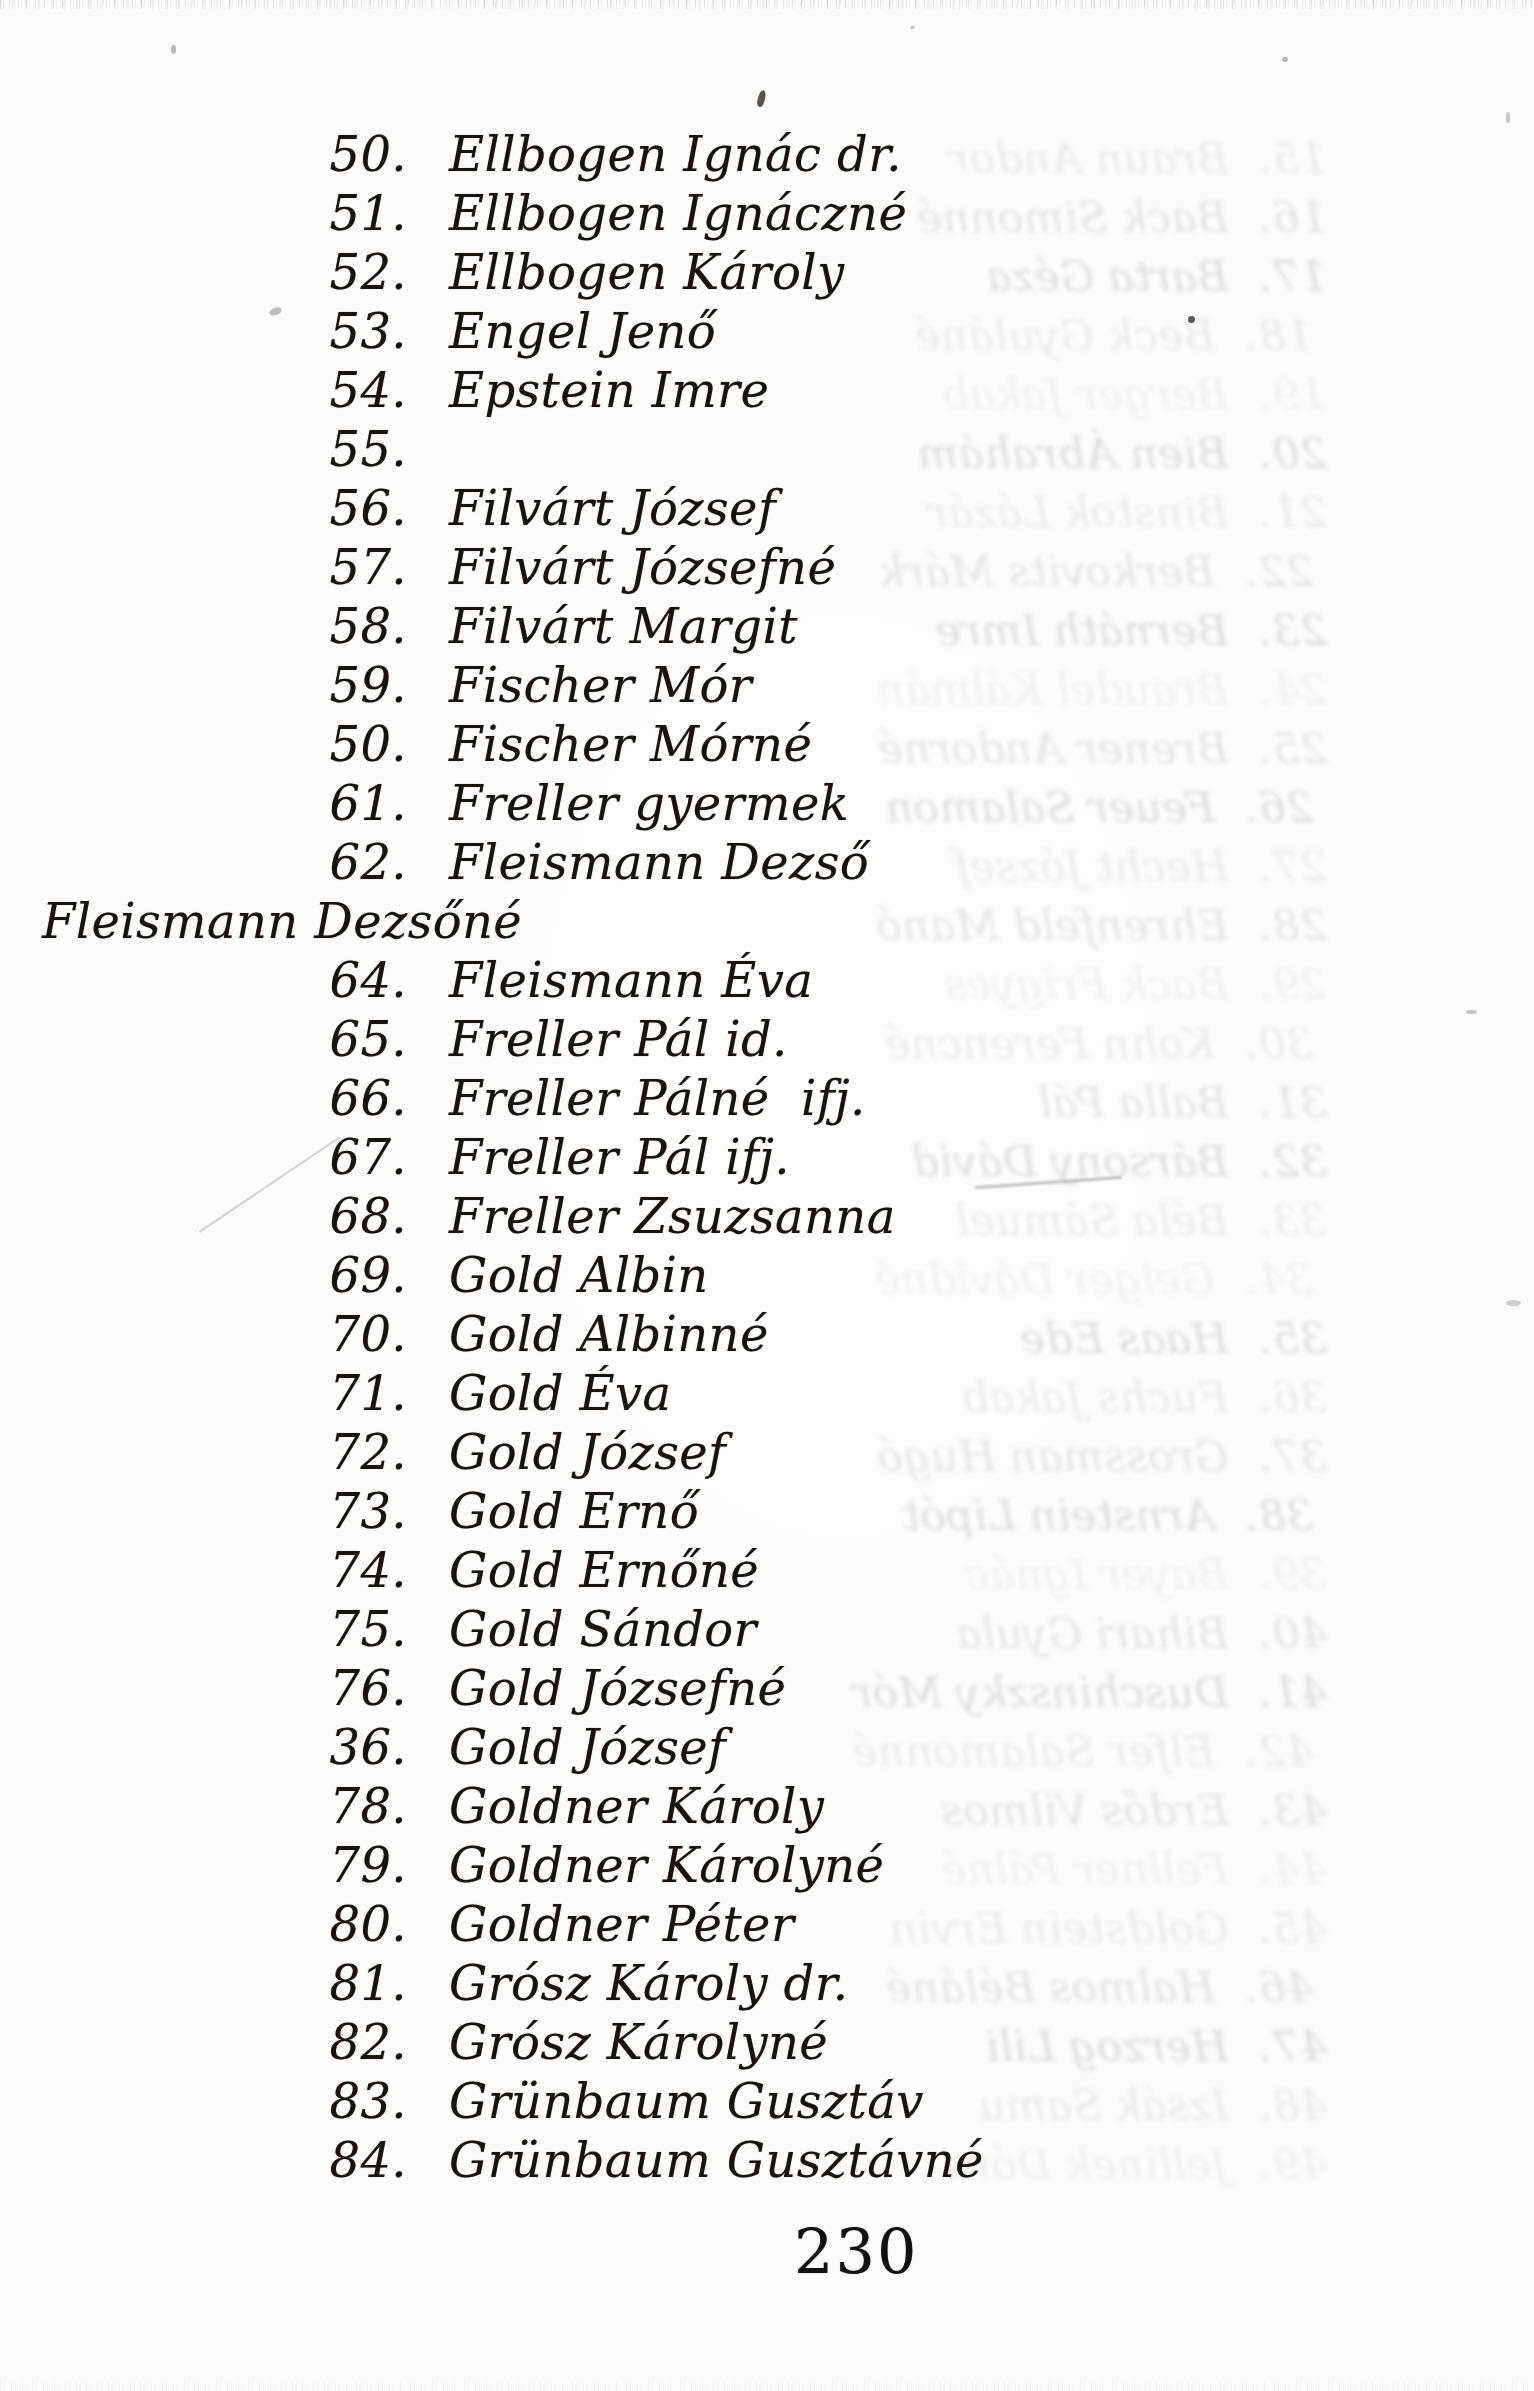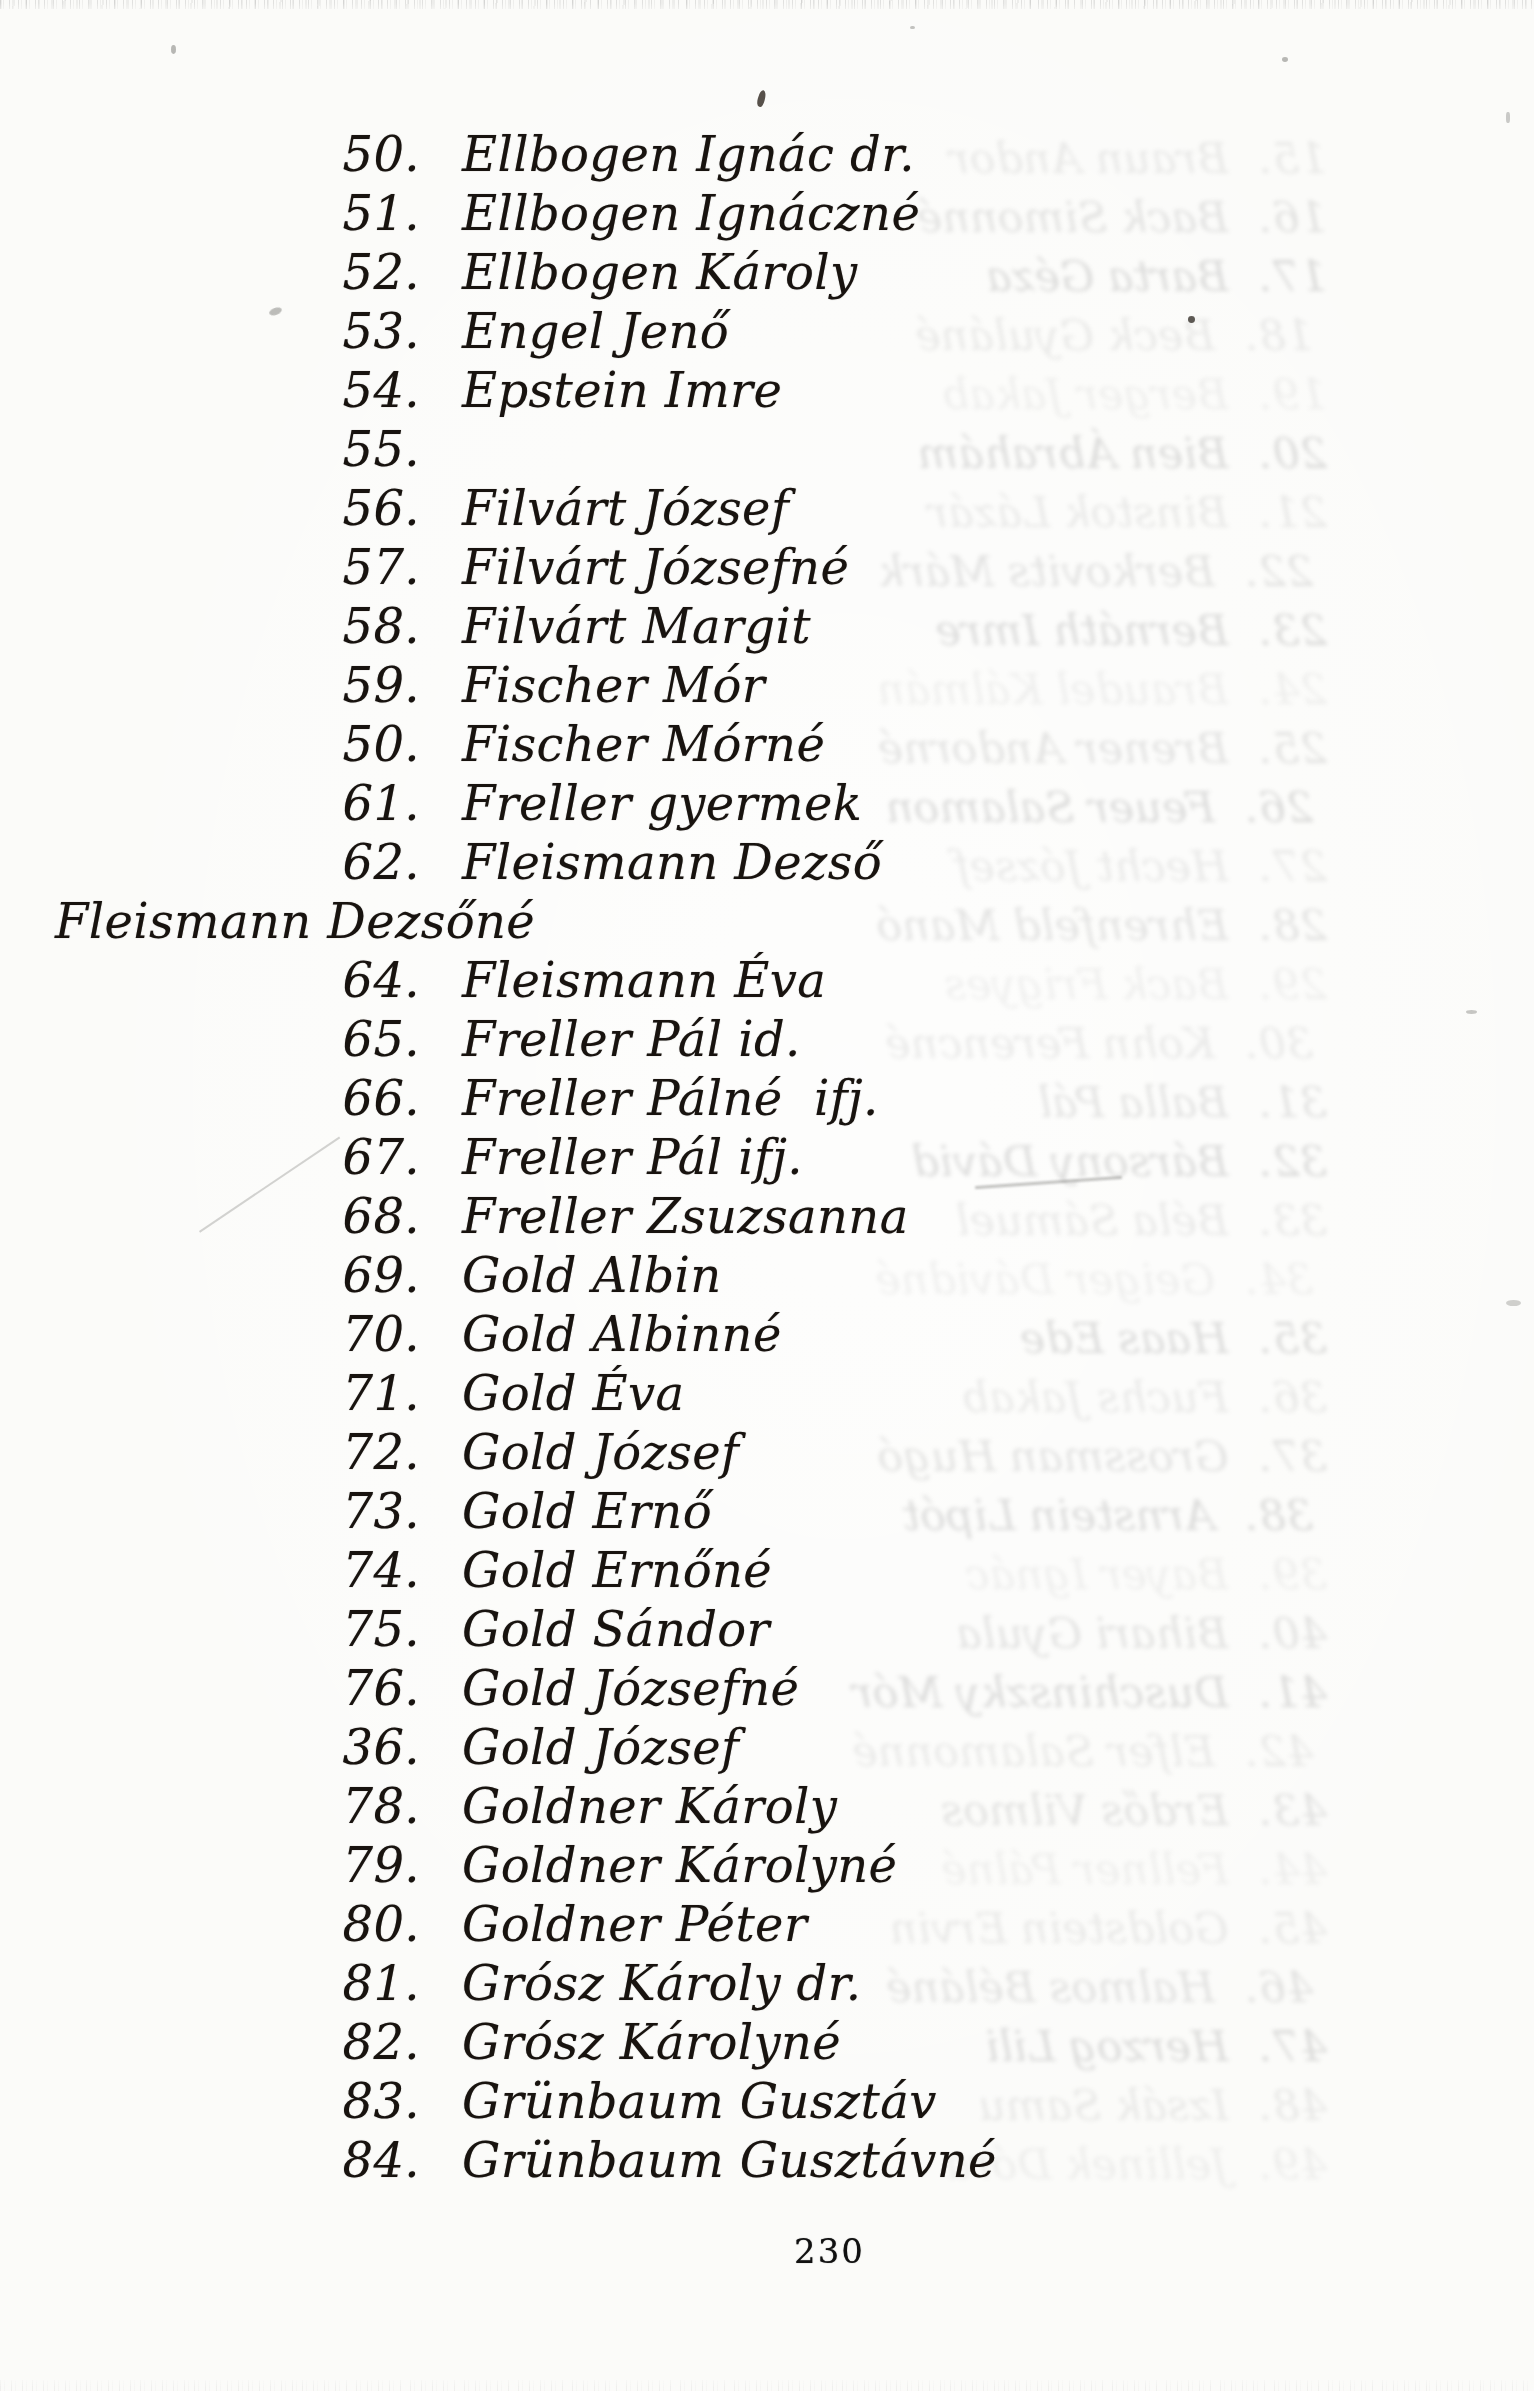--- a/index.html
+++ b/index.html
@@ -22,28 +22,28 @@
   }
   .edge-noise.top-fade{top:2.9px;height:11.8px;background:linear-gradient(rgba(251,251,249,0),#fbfbf9);}
   .edge-noise.bottom{
     bottom:0;height:11.8px;opacity:.30;
     background:
       repeating-linear-gradient(90deg, rgba(40,40,40,.18) 0 1px, rgba(0,0,0,0) 1px 3.9px, rgba(70,70,70,.10) 3.9px 4.9px, rgba(0,0,0,0) 4.9px 10.8px);
   }
   .edge-noise.bottom-fade{bottom:4.9px;height:9.8px;background:linear-gradient(#fbfbf9,rgba(251,251,249,0));}
 
   
-  .name-list{position:absolute;left:13px;top:125px;color:var(--ink,#18130f);}
+  .name-list{position:absolute;left:0;top:125px;color:var(--ink,#18130f);}
   .row{display:flex;height:59px;line-height:59px;font-style:italic;font-size:48px;
        letter-spacing:0.4px;text-shadow:0 0 1px rgba(25,20,15,.45);}
   .row .num{width:407px;text-align:right;flex:0 0 auto;}
   .row .nm{margin-left:42px;white-space:pre;}
 
   
-  .page-number{position:absolute;left:794px;top:2227px;font-size:34px;line-height:49px;
+  .page-number{position:absolute;left:794px;top:2227px;font-size:62px;line-height:49px;
        letter-spacing:2px;color:#111;text-shadow:0 0 1px rgba(0,0,0,.5);}
 
   
   .bleed{position:absolute;left:790px;top:129px;width:537px;
        transform:scaleX(-1);filter:blur(2.3px);opacity:.30;color:var(--bleed,#8f8f8f);}
   .bleed .row{font-size:43px;letter-spacing:0;text-shadow:none;height:59px;line-height:59px;}
   .bleed .row .num{width:71px;text-align:left;flex:0 0 auto;}
   .bleed .row .nm{margin-left:27.4px;white-space:pre;}
   .bleed .row:nth-child(3n){opacity:.95;}
   .bleed .row:nth-child(3n+1){opacity:.55;}

